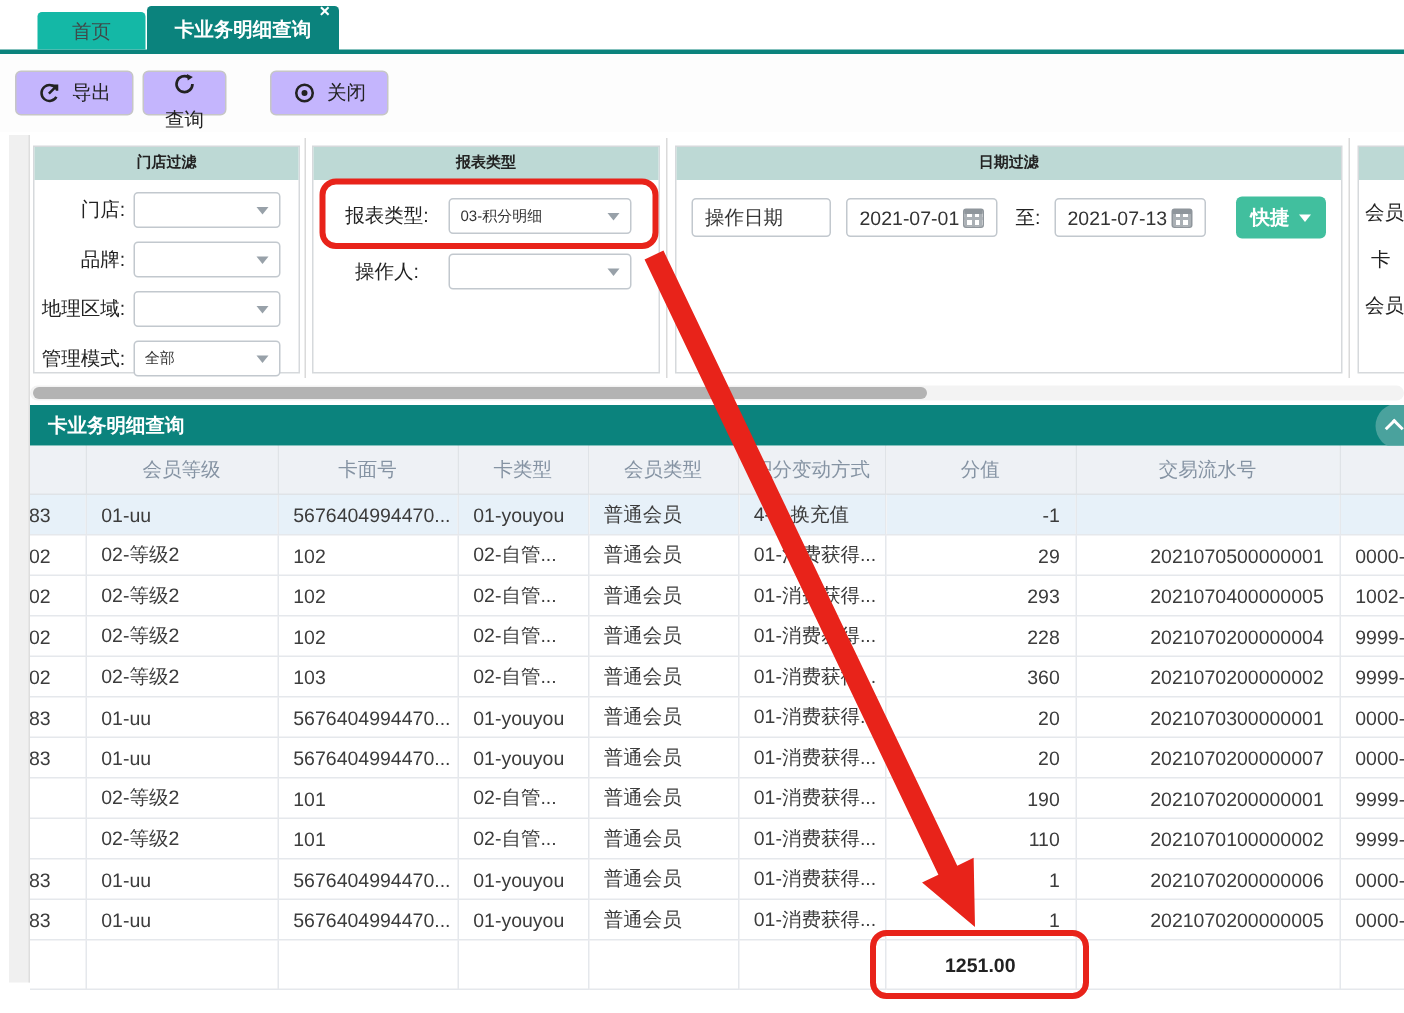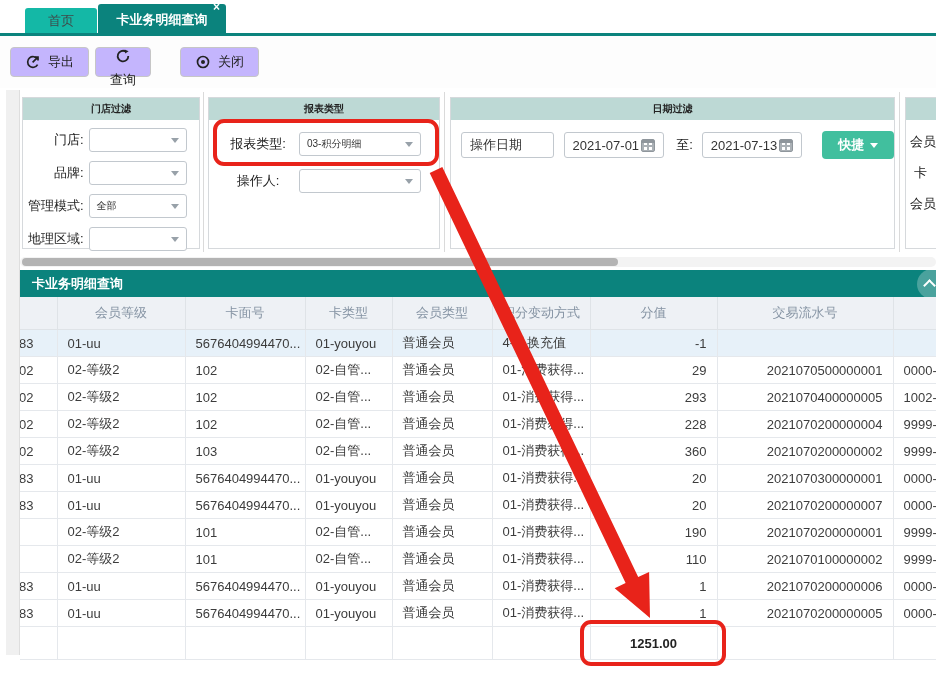--- a/index.html
+++ b/index.html
@@ -44,21 +44,21 @@
   .daterow{display:flex;align-items:center;margin:11px 0 0 10px;}
   .txtbox{height:26px;border:1px solid #c2c8ce;border-radius:3px;background:#fff;display:flex;align-items:center;
           padding:12px 8px;font-size:13px;color:#333;box-sizing:border-box;}
   .datebox{width:101px;justify-content:space-between;cursor:pointer;}
   .cal-icon{width:14px;height:13px;border:1px solid #8f969c;border-radius:2px;box-sizing:border-box;
             background:
               linear-gradient(#8f969c 0 3px, transparent 3px),
               repeating-linear-gradient(to right,#aab0b5 0 2px,transparent 2px 5px),
               repeating-linear-gradient(to bottom,#aab0b5 0 2px,transparent 2px 5px);}
   .to-label{font-size:13px;color:#222;margin:0 9px 0 12px;}
-  .quick-btn{margin-left:20px;height:28px;width:72px;background:#41bf9e;border-radius:4px;border:none;
+  .quick-btn{margin-left:20px;height:28px;width:60px;background:#41bf9e;border-radius:4px;border:none;
              color:#fff;font-size:13px;font-weight:bold;display:flex;align-items:center;justify-content:center;gap:6px;cursor:pointer;}
   .quick-btn .caret{border-top-color:#fff;}
   #panel-member{left:905px;width:45px;}
   #panel-member .mlabel{display:block;font-size:13px;color:#222;margin:13px 0 0 4px;white-space:nowrap;}
   .vsep{position:absolute;top:92px;height:160px;width:1px;background:#dadada;}
 
   
   .hscroll-track{position:absolute;left:20px;top:257px;width:916px;height:10px;background:#f3f3f3;border-radius:5px;}
   .hscroll-thumb{position:absolute;left:22px;top:258px;width:596px;height:8px;background:#b3b3b3;border-radius:4px;cursor:pointer;}
 
@@ -140,30 +140,30 @@
       </div>
     </div>
     <div class="frow">
       <span class="flabel">品牌:</span>
       <div class="select">
         <span></span>
         <span class="caret"></span>
       </div>
     </div>
     <div class="frow">
+      <span class="flabel">地理区域:</span>
+      <div class="select">
+        <span></span>
+        <span class="caret"></span>
+      </div>
+    </div>
+    <div class="frow">
       <span class="flabel">管理模式:</span>
       <div class="select">
         <span>全部</span>
-        <span class="caret"></span>
-      </div>
-    </div>
-    <div class="frow">
-      <span class="flabel">地理区域:</span>
-      <div class="select">
-        <span></span>
         <span class="caret"></span>
       </div>
     </div>
   </div>
 
   <div class="panel" id="panel-report">
     <div class="panel-header">报表类型</div>
     <div class="frow">
       <span class="flabel">报表类型:</span>
       <div class="select">

